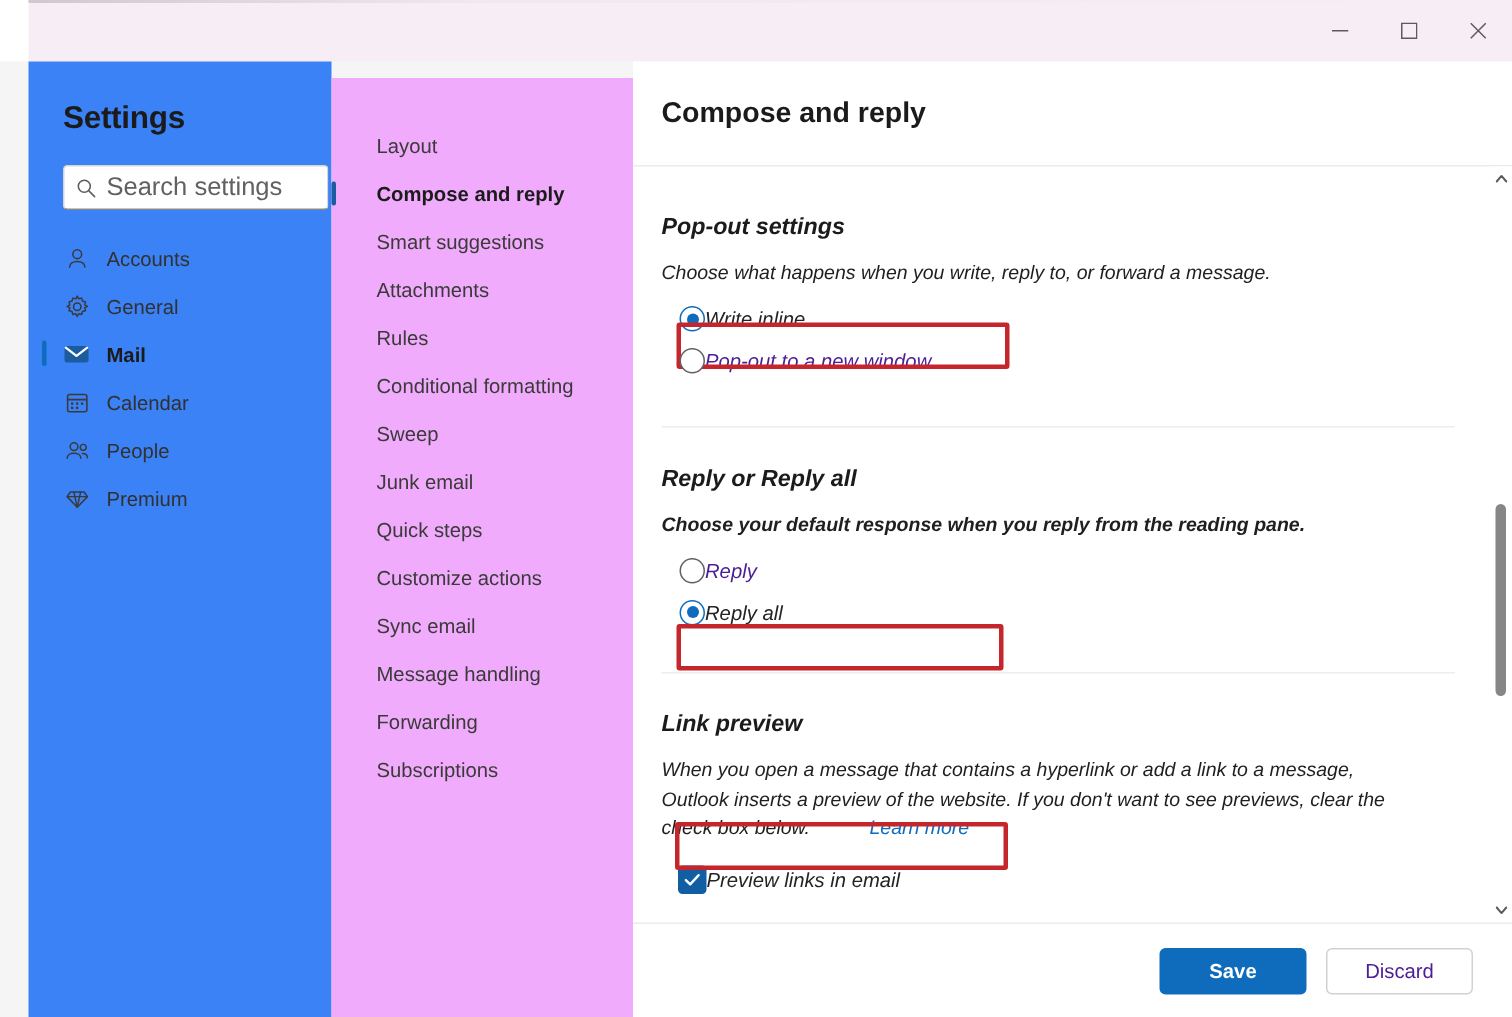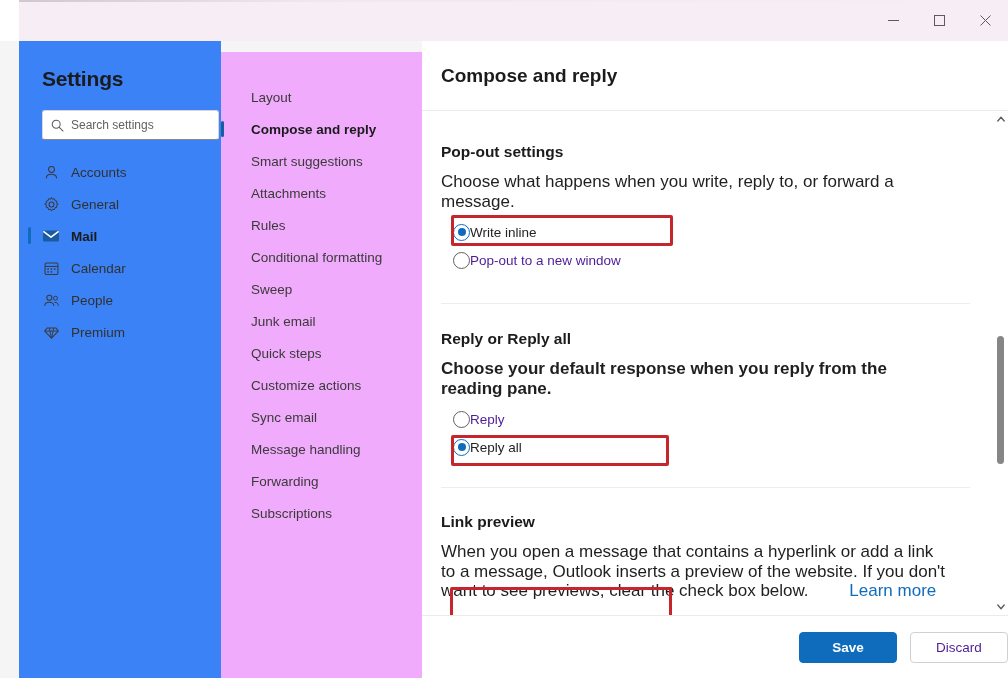--- a/index.html
+++ b/index.html
@@ -86,21 +86,21 @@
     align-items: center;
     padding: 0 8px;
     gap: 7px;
   }
   #search-box .sicon { display: flex; align-items: center; }
   #search-input {
     border: none;
     outline: none;
     background: transparent;
     font-family: "Liberation Sans", sans-serif;
-    font-size: 12px;
+    font-size: 17px;
     color: #1b1b1b;
     width: 140px;
   }
   #search-input::placeholder { color: #616161; }
 
   #nav-main { position: absolute; left: 0; top: 115px; width: 202px; }
   .nav-main-item {
     position: relative;
     height: 32px;
     display: flex;
@@ -179,37 +179,38 @@
     width: 586px; height: 1px;
     background: #eceaea;
   }
 
   #scrollarea {
     position: absolute;
     left: 0; top: 70px;
     width: 586px;
     height: 504px;
     overflow: hidden;
+    font-style: italic;
   }
   #scrollbody { position: relative; width: 560px; padding: 0 0 0 19px; }
 
   .section { position: relative; padding-right: 30px; }
   .section-rule {
     height: 1px;
     background: #eeecec;
     margin: 0 12px 0 0;
   }
   .section-title {
     font-size: 15.5px;
     font-weight: bold;
     color: #1b1b1b;
     margin: 0 0 11px 0;
   }
   .section-desc {
-    font-size: 17px;
+    font-size: 13px;
     color: #1f1f1f;
     line-height: 19.5px;
     margin-bottom: 7px;
     max-width: 510px;
   }
   .section-desc.bold { font-weight: bold; }
   .link { color: #0f6cbd; text-decoration: none; margin-left: 36px; }
 
   .opt-row {
     display: flex;
@@ -288,20 +289,21 @@
     background: #eceaea;
   }
   #footer {
     position: absolute;
     left: 0; top: 575px;
     width: 586px; height: 62px;
     display: flex;
     align-items: center;
     justify-content: flex-end;
     gap: 13px;
+    padding-right: 26px;
   }
   .btn {
     height: 31px;
     min-width: 98px;
     border-radius: 4px;
     font-family: "Liberation Sans", sans-serif;
     font-size: 13.5px;
     cursor: pointer;
     display: flex;
     align-items: center;

